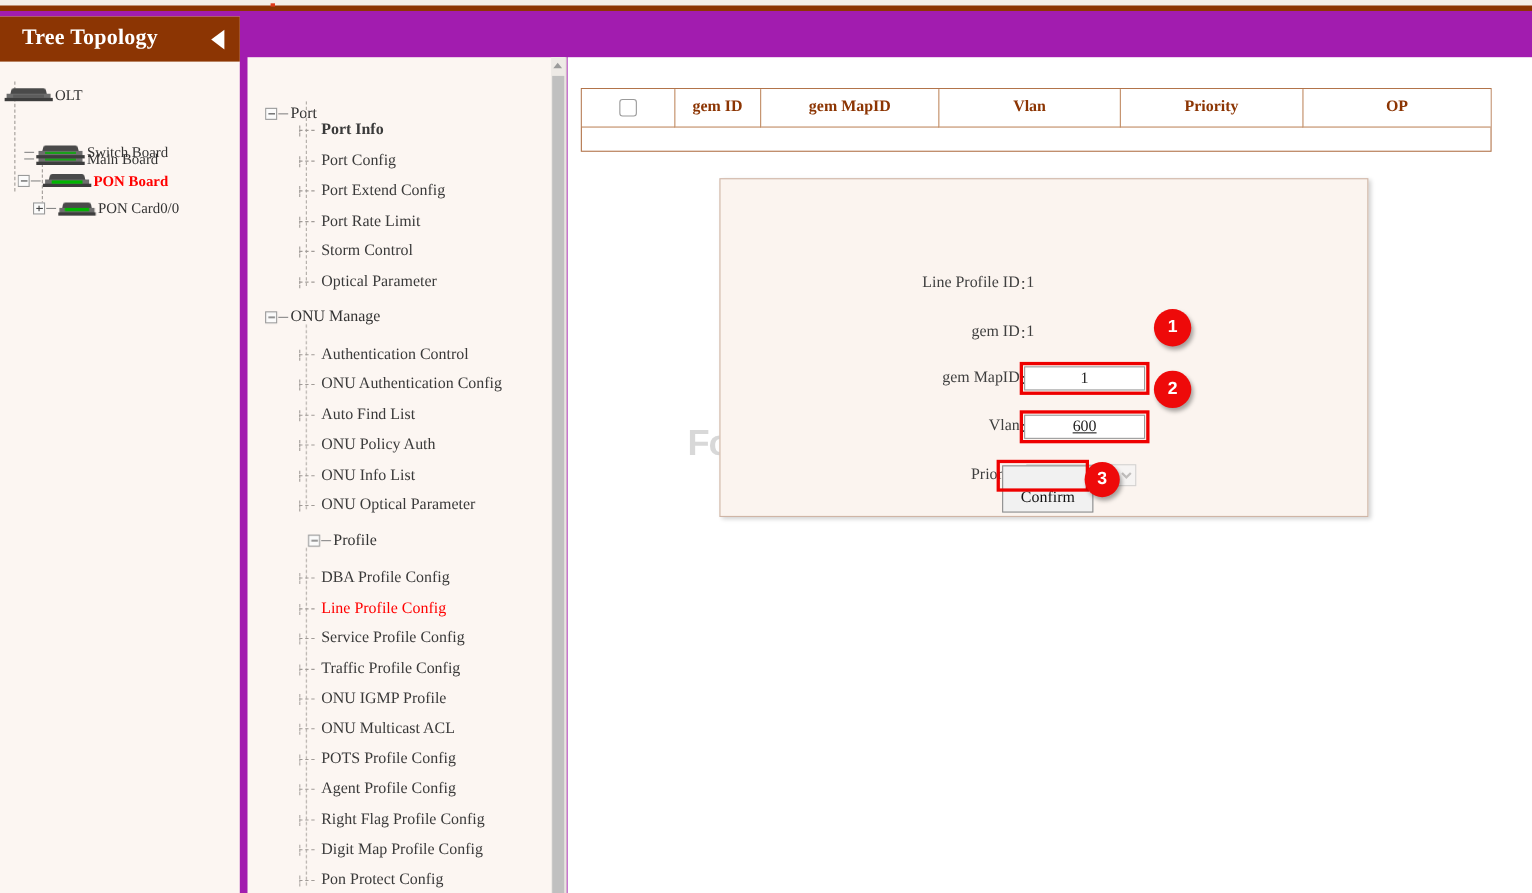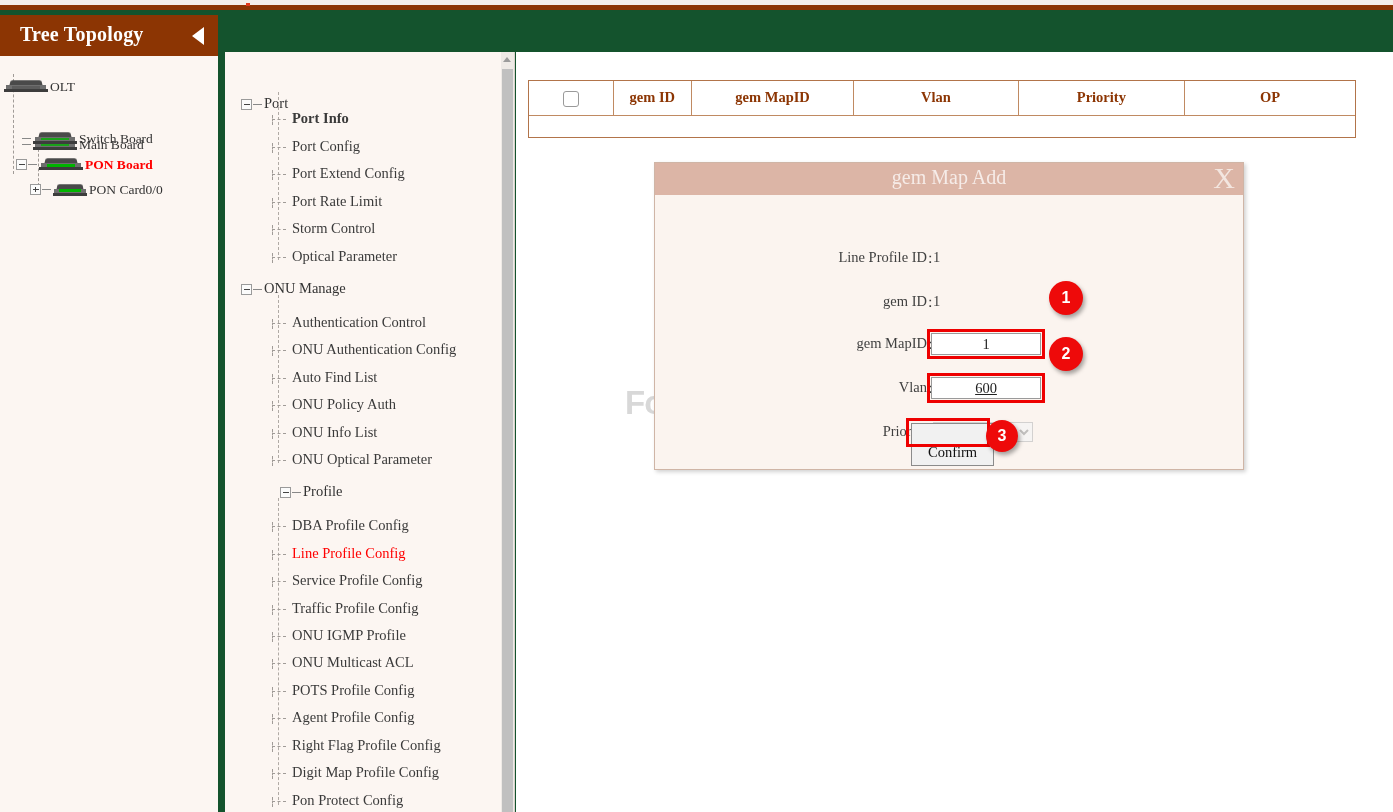--- a/index.html
+++ b/index.html
@@ -3,21 +3,21 @@
 <meta charset="utf-8">
 <style>
   * { box-sizing: border-box; }
   html, body {
     margin: 0; padding: 0;
     width: 1393px; height: 812px;
     overflow: hidden;
     background: #ffffff;
     font-family: "Liberation Serif", serif;
   }
-  #app { position: relative; width: 1393px; height: 812px; background:#14532d; }
+  #app { position: relative; width: 1393px; height: 812px; background:#a21caf; }
 
   
   .topbar {
     position:absolute; left:0; top:0; width:1393px; height:10px;
     background:#f4efe9;
   }
   .topbar-line {
     position:absolute; left:0; top:5px; width:1393px; height:5px;
     background:#8c3503;
   }
@@ -406,24 +406,20 @@
 
   </div>
 
   <div class="watermark">
     <div class="wm-arc"></div>
     <span class="wm-foro">Foro</span>
     <span class="wm-isp">ISP</span>
   </div>
 
   <div class="modal">
-    <div class="modal-title">
-      <div class="modal-title-text">gem Map Add</div>
-      <div class="modal-close">X</div>
-    </div>
 
     <div class="modal-body">
 
       <div class="frow" style="top:54px;">
         <span class="flabel">Line Profile ID</span>
         <span class="fcolon">：</span>
         <span class="fvalue">1</span>
       </div>
 
       <div class="frow" style="top:98px;">

